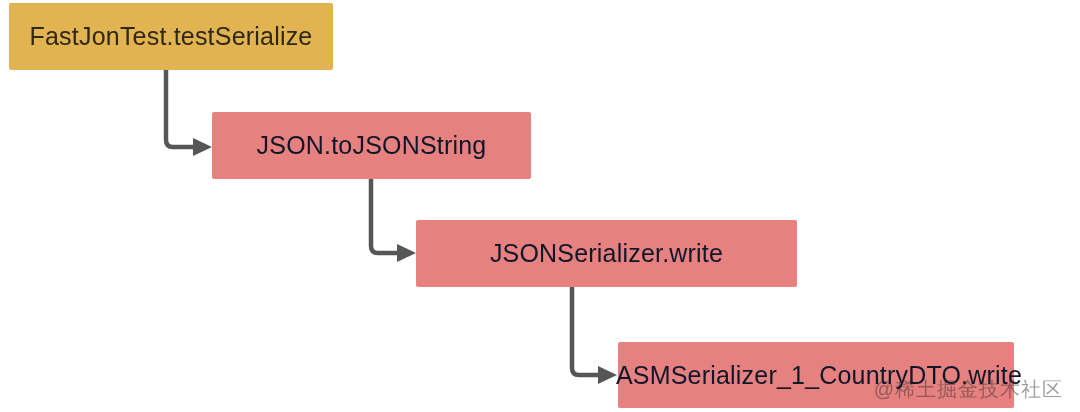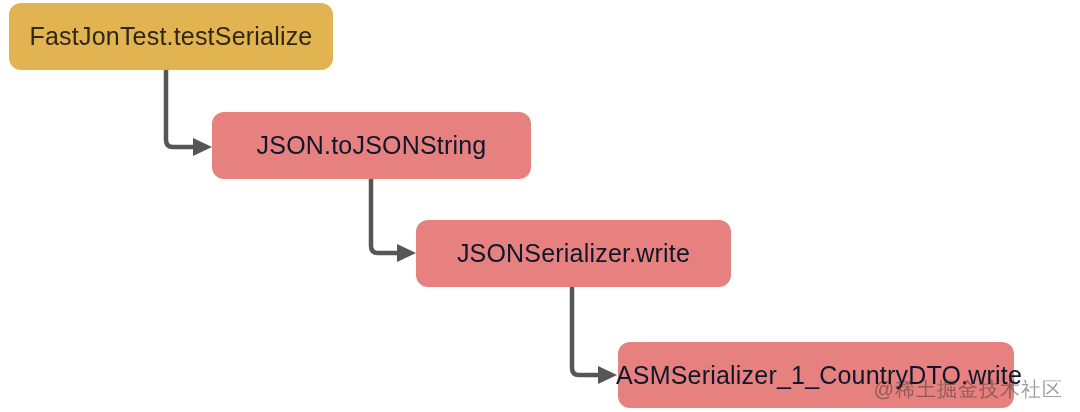--- a/index.html
+++ b/index.html
@@ -13,33 +13,33 @@
     width: 1080px;
     height: 412px;
     background: #ffffff;
     overflow: hidden;
   }
   .node {
     position: absolute;
     display: flex;
     align-items: center;
     justify-content: center;
-    border-radius: 12px;
+    border-radius: 2px;
     font-size: 25px;
     letter-spacing: 0.2px;
     white-space: nowrap;
   }
   .node-root {
     left: 9px;   top: 3px;   width: 324px; height: 67px;
     background: #e2b351;
     color: #2f2817;
   }
   .node-red { background: #e68180; color: #0f172a; }
   .node-2 { left: 212px; top: 112px; width: 319px; height: 67px; }
-  .node-3 { left: 416px; top: 220px; width: 315px; height: 67px; }
+  .node-3 { left: 416px; top: 220px; width: 381px; height: 67px; }
   .node-4 { left: 618px; top: 342px; width: 390px; height: 66px; padding-left: 6px; }
   .connectors {
     position: absolute;
     left: 0; top: 0;
     width: 1080px;
     height: 412px;
     pointer-events: none;
   }
   .watermark {
     position: absolute;

